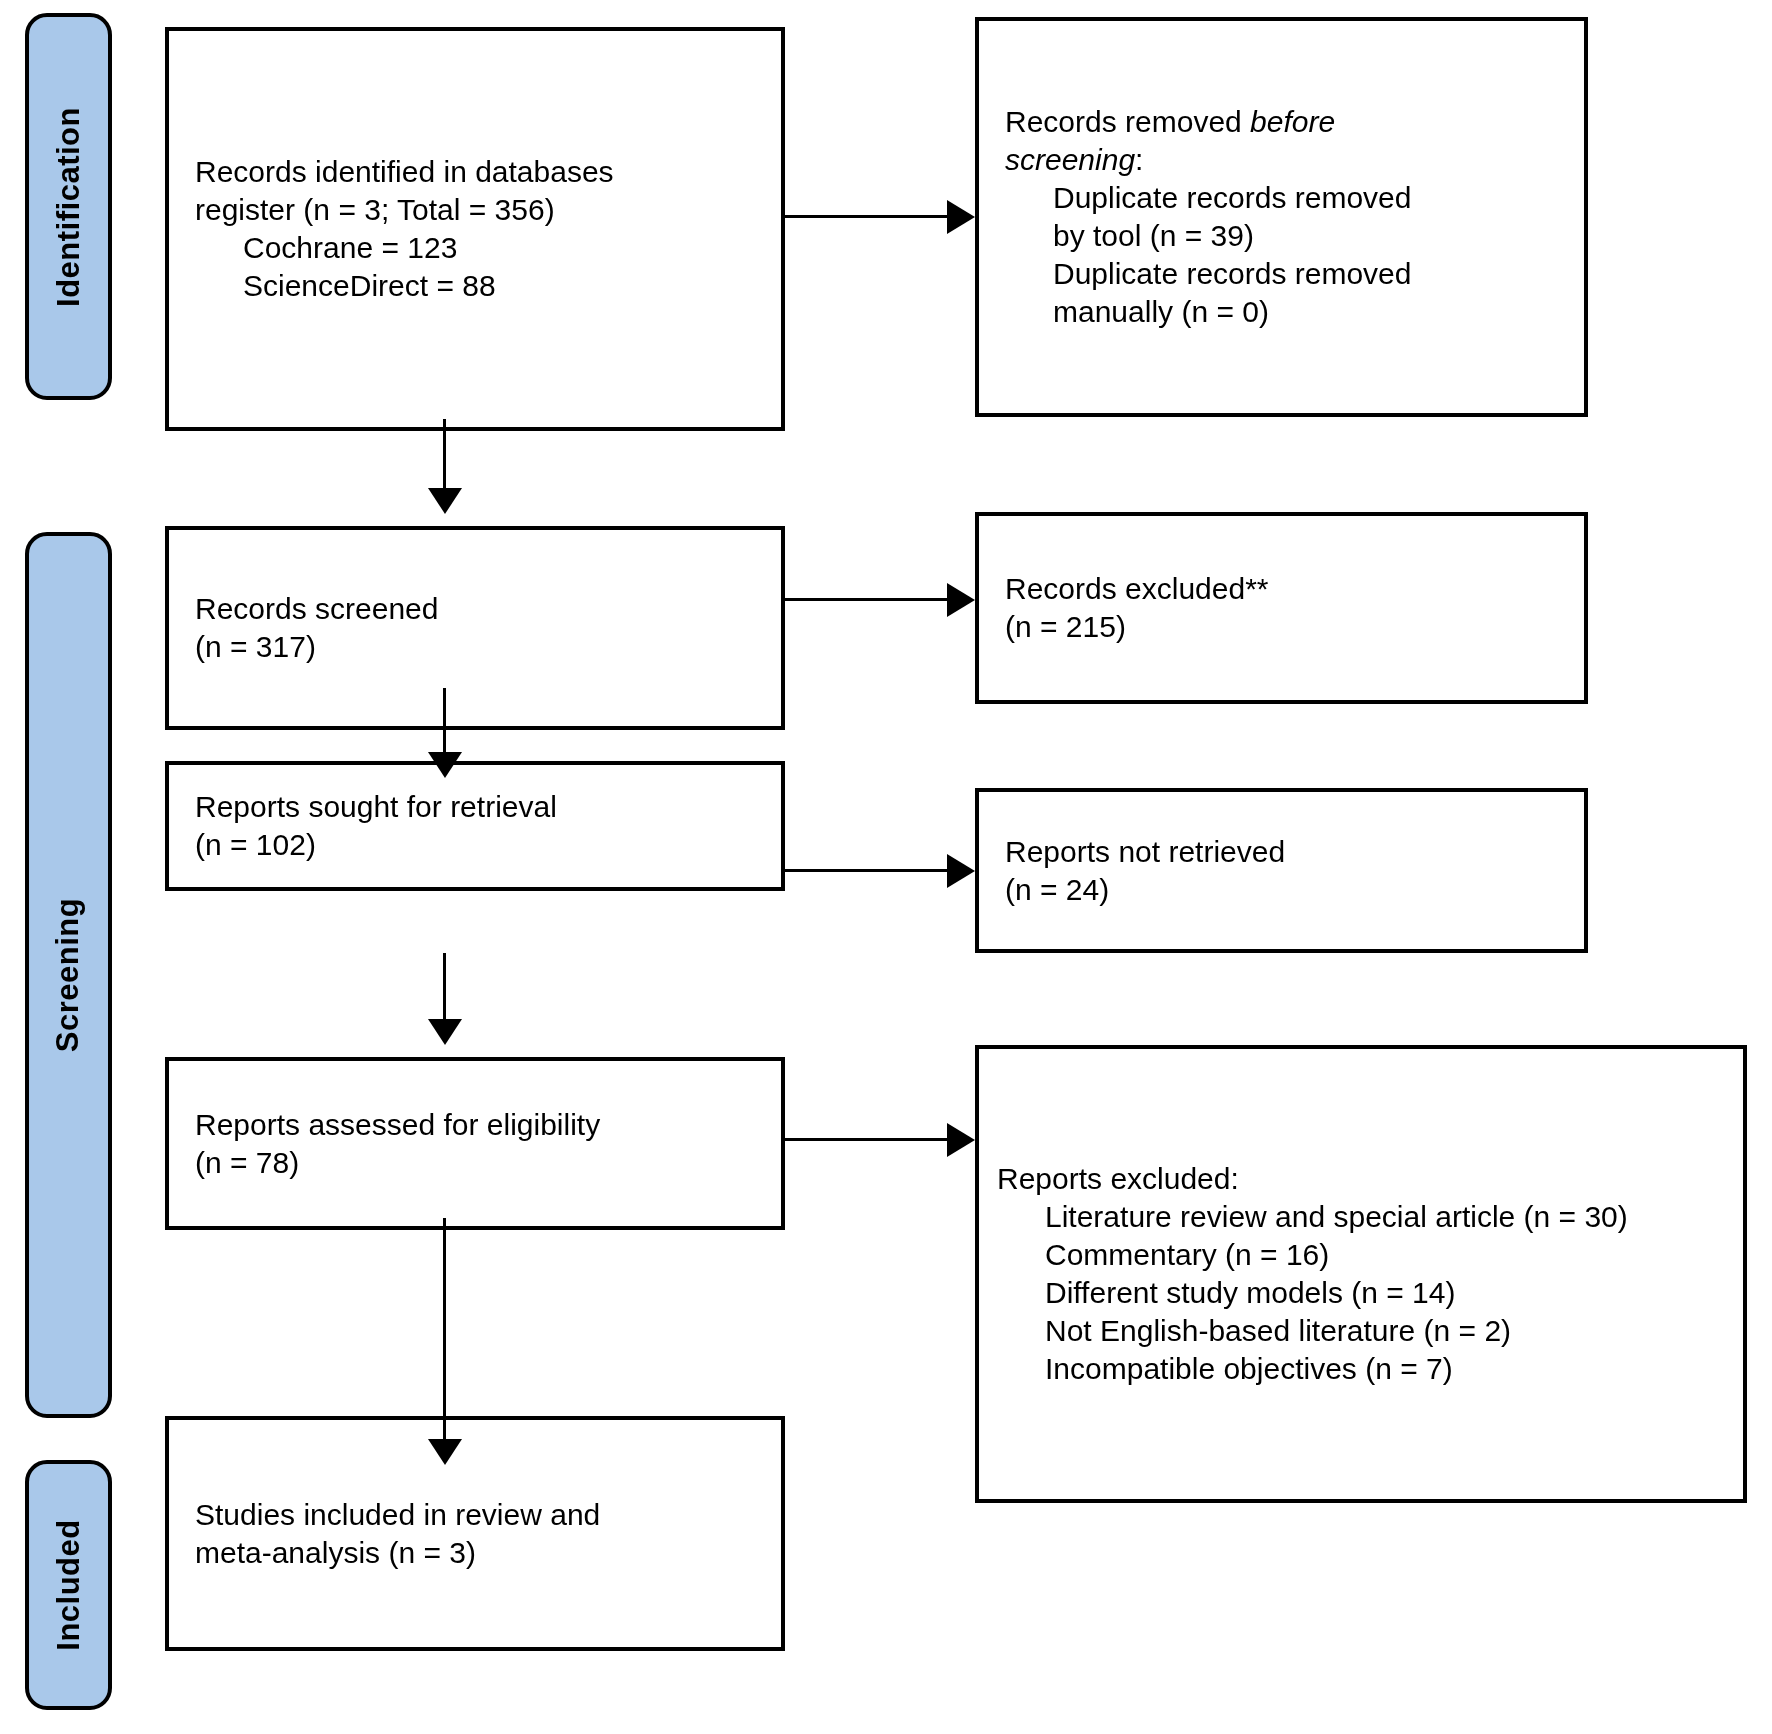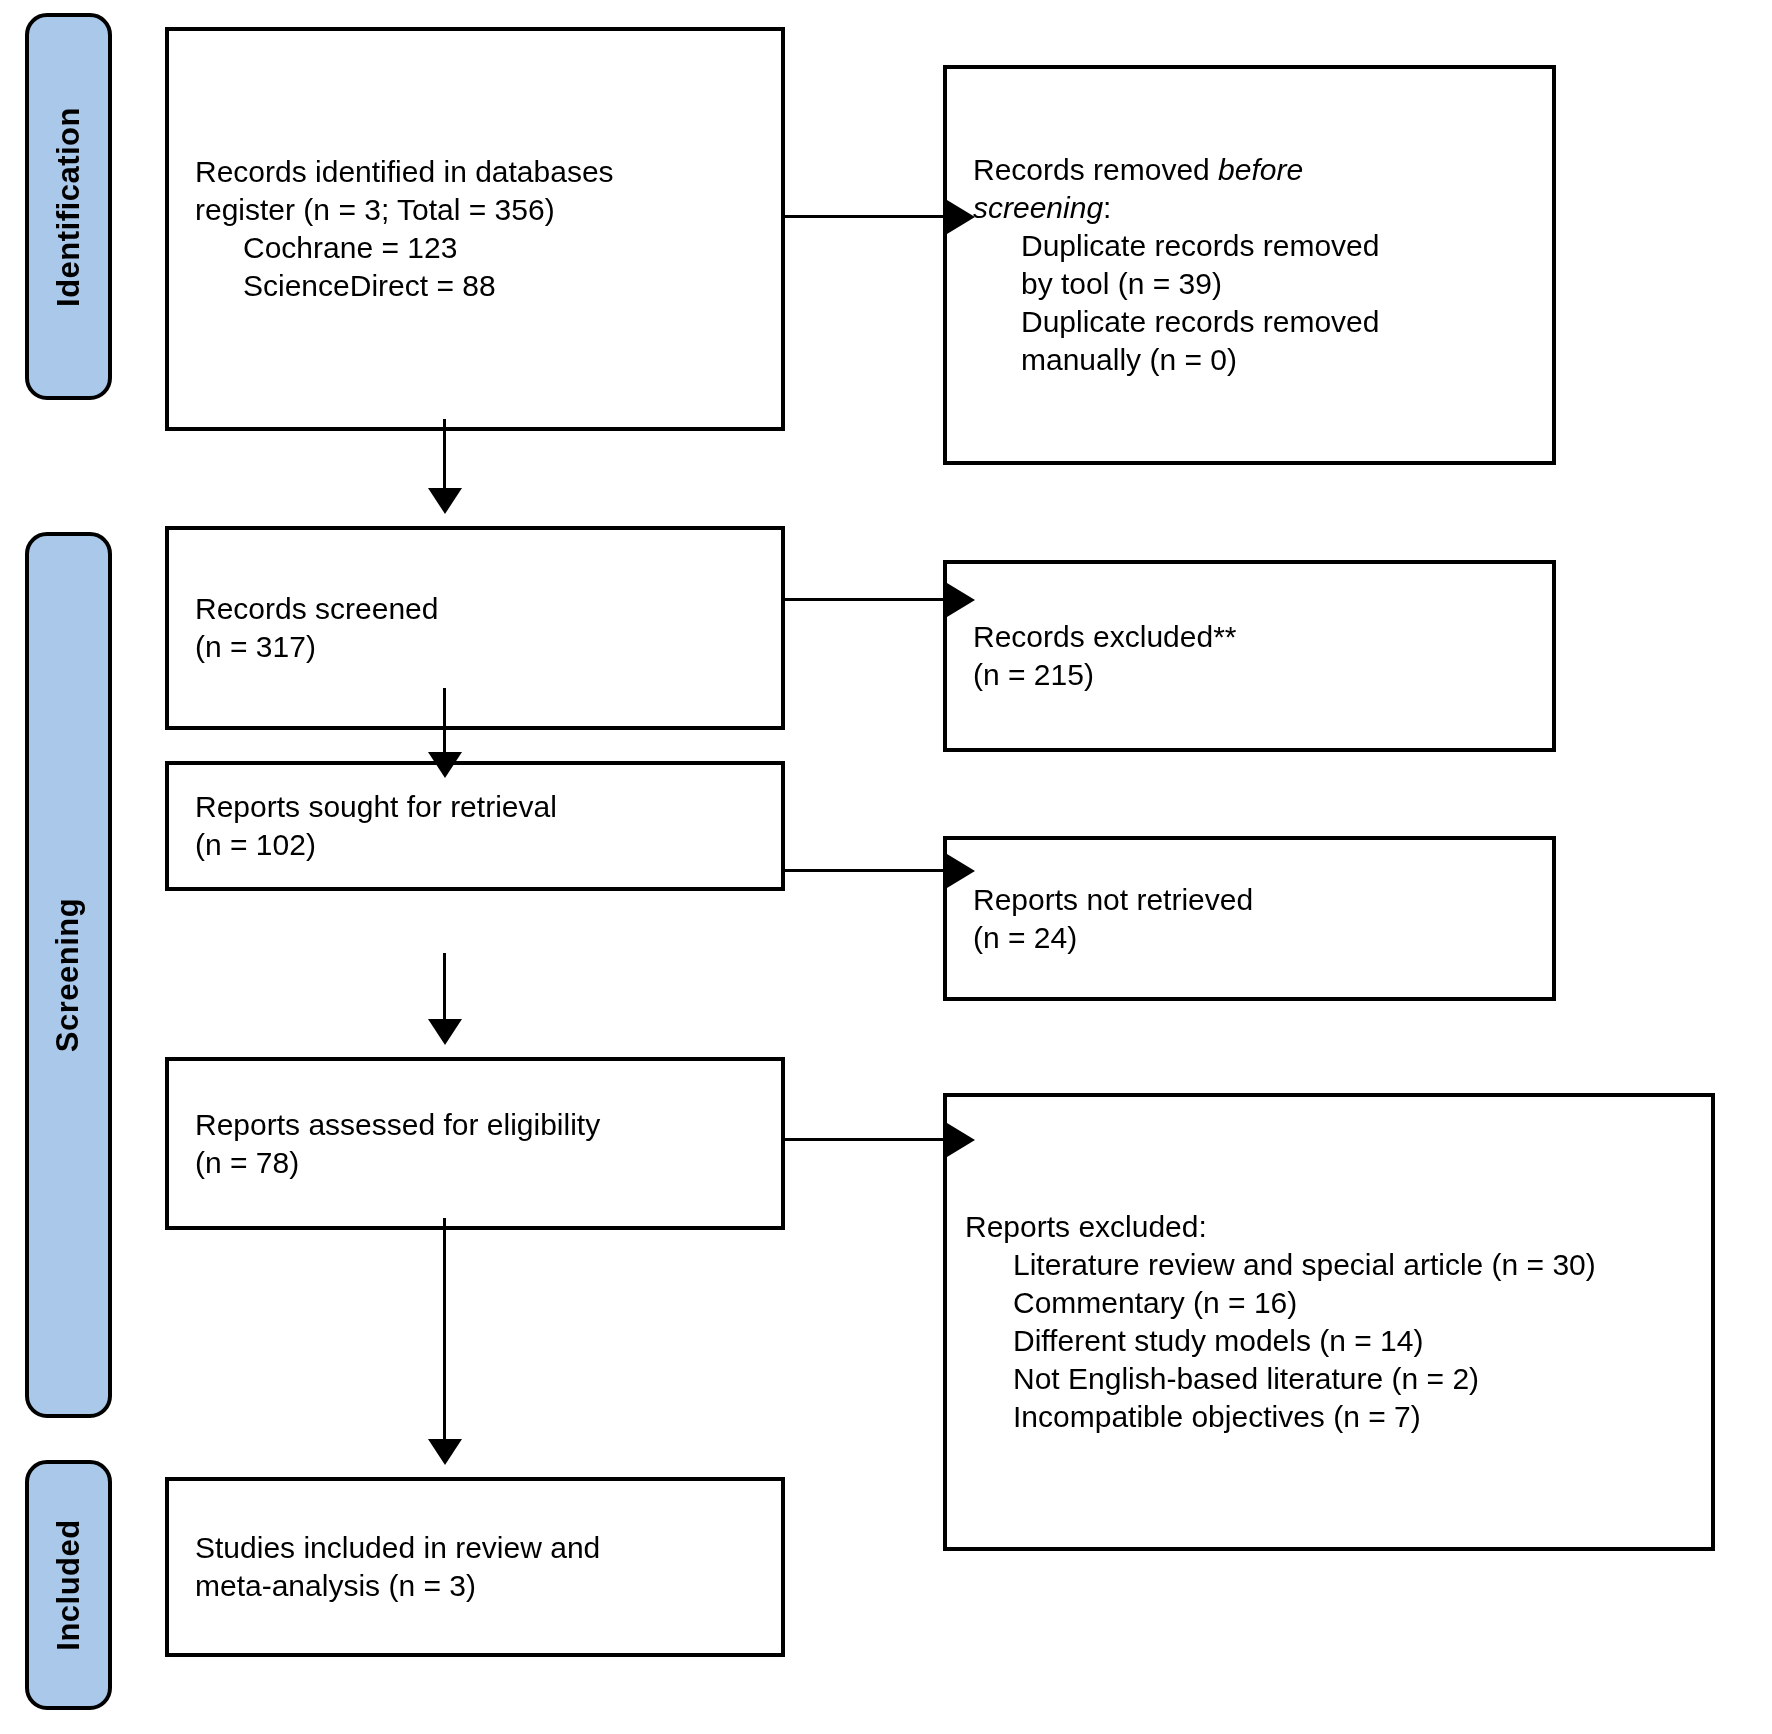--- a/index.html
+++ b/index.html
@@ -40,21 +40,21 @@
     background: #ffffff;
     border: 4px solid #000000;
     box-sizing: border-box;
     display: flex;
     flex-direction: column;
     justify-content: center;
     padding-left: 26px;
     padding-right: 8px;
   }
   .box.main { left: 165px; width: 620px; margin-top: 12px; }
-  .box.side { left: 943px; width: 613px; margin-top: 48px; }
+  .box.side { left: 975px; width: 613px; }
   .box.side.wide { width: 772px; padding-left: 18px; }
   .line { font-size: 30px; line-height: 38px; white-space: nowrap; }
   .line.indent { padding-left: 48px; }
   .line em { font-style: italic; }
 
   
   .vshaft { position: absolute; width: 3px; background: #000000; }
   .vhead {
     position: absolute; width: 0; height: 0;
     border-left: 17px solid transparent;
@@ -99,21 +99,21 @@
   <div class="box main" style="top:749px;height:130px">
     <div class="line"><span>Reports sought for retrieval</span></div>
     <div class="line"><span>(n = 102)</span></div>
   </div>
 
   <div class="box main" style="top:1045px;height:173px">
     <div class="line"><span>Reports assessed for eligibility</span></div>
     <div class="line"><span>(n = 78)</span></div>
   </div>
 
-  <div class="box main" style="top:1465px;height:180px">
+  <div class="box main" style="top:1404px;height:235px">
     <div class="line"><span>Studies included in review and</span></div>
     <div class="line"><span>meta-analysis (n = 3)</span></div>
   </div>
 
   <div class="box side" style="top:17px;height:400px">
     <div class="line"><span>Records removed </span><em>before</em></div>
     <div class="line"><em>screening</em><span>:</span></div>
     <div class="line indent"><span>Duplicate records removed</span></div>
     <div class="line indent"><span>by tool (n = 39)</span></div>
     <div class="line indent"><span>Duplicate records removed</span></div>

